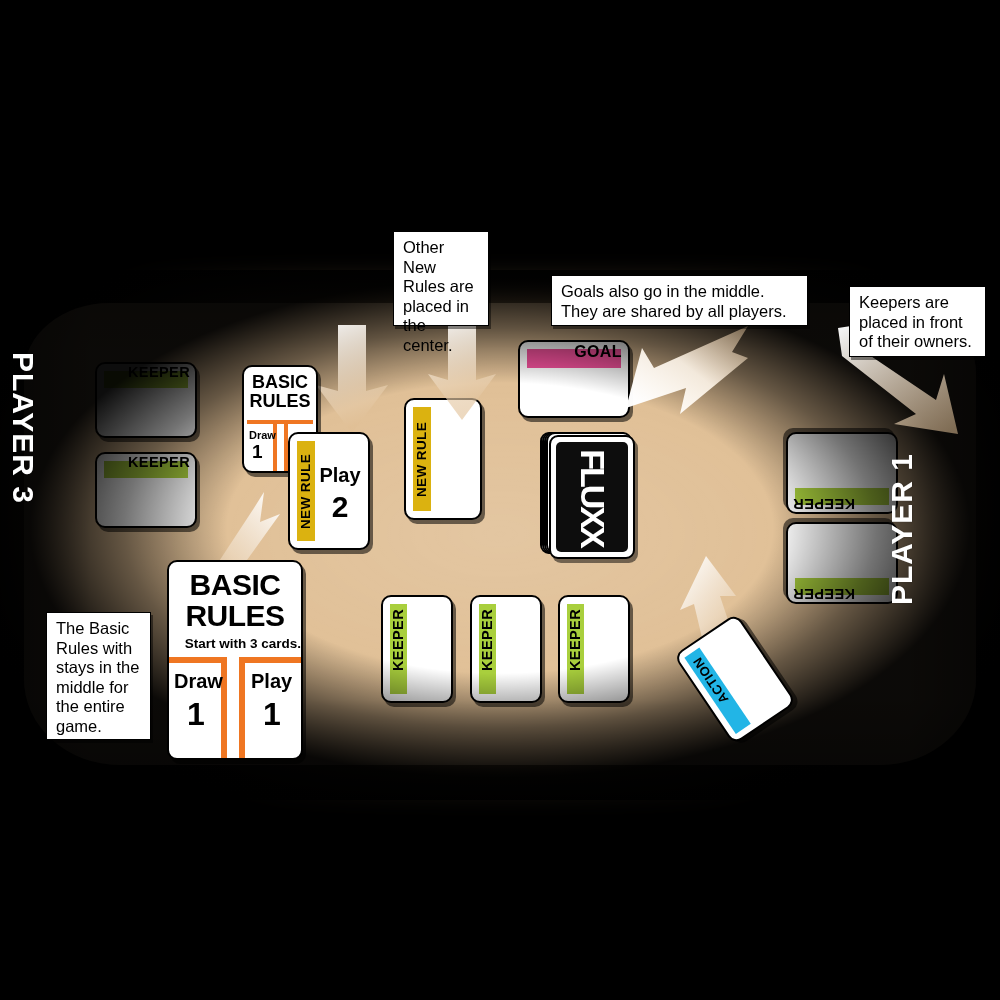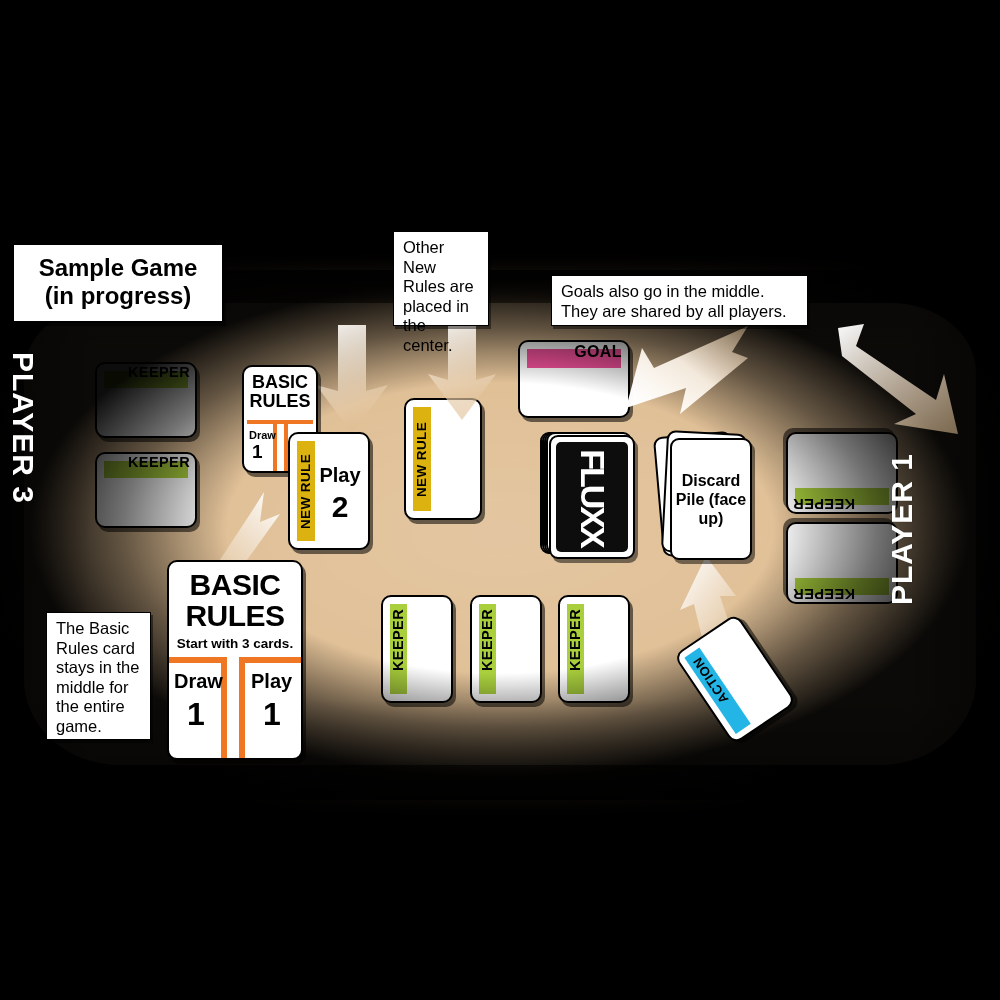--- a/index.html
+++ b/index.html
@@ -107,21 +107,21 @@
     position:absolute;left:8px;top:74px;font-size:19px;font-weight:bold;color:#000;
   }
 
   
   #basic-big{width:136px;height:200px;left:167px;top:560px;z-index:6;}
   #basic-big .br-title{
     position:absolute;left:0;right:0;top:8px;text-align:center;
     font-size:30px;font-weight:bold;line-height:30px;color:#000;letter-spacing:-0.5px;
   }
   #basic-big .br-sub{
-    position:absolute;left:0;right:0;top:74px;text-align:center;
+    position:absolute;left:0;right:0;top:74px;text-align:right;
     font-size:13.5px;font-weight:bold;color:#000;
   }
   #basic-big .rail{position:absolute;background:#ef7622;}
   #basic-big .lbl{position:absolute;font-size:20px;font-weight:bold;color:#000;}
   #basic-big .num{position:absolute;font-size:32px;font-weight:bold;color:#000;}
 
   
   #action-card{
     width:76px;height:108px;left:697px;top:625px;
     transform:rotate(-34deg);z-index:7;
@@ -327,26 +327,20 @@
     <div class="edge" style="left:2px;"></div>
     <div class="edge" style="left:4px;"></div>
     <div class="edge" style="left:6px;"></div>
     <div class="top">
       <div class="inner">
         <div id="fluxx-logo">FLUXX</div>
       </div>
     </div>
   </div>
 
-  <div id="discard">
-    <div class="sheet d1"></div>
-    <div class="sheet d2"></div>
-    <div class="sheet d3"></div>
-    <div class="dtext">Discard Pile (face up)</div>
-  </div>
 
   <div class="player-label" id="player1">PLAYER 1</div>
 
   <div class="card keeper-land flip" style="left:786px;top:432px;width:112px;height:82px;">
     <div class="bar"></div>
     <div class="bar-label">KEEPER</div>
   </div>
   <div class="card keeper-land flip" style="left:786px;top:522px;width:112px;height:82px;">
     <div class="bar"></div>
     <div class="bar-label">KEEPER</div>
@@ -388,27 +382,24 @@
 
   <div class="card" id="action-card">
     <div class="bar"></div>
     <div class="bar-label">
         <span>ACTION</span>
       </div>
   </div>
 
   <div id="vig"></div>
 
-  <div class="callout" id="title-box">
-    <div>Sample Game</div>
-    <div>(in progress)</div>
-  </div>
 
 
   <div class="callout" style="left:393px;top:231px;width:96px;height:95px;z-index:21;">Other New Rules are placed in the center.</div>
 
   <div class="callout" style="left:551px;top:275px;width:257px;height:51px;">Goals also go in the middle. They are shared by all players.</div>
 
-
-  <div class="callout" style="left:46px;top:612px;width:105px;height:128px;">The Basic Rules card stays in the middle for the entire game.</div>
+  <div class="callout" style="left:849px;top:286px;width:137px;height:71px;">Keepers are placed in front of their owners.</div>
+
+  <div class="callout" style="left:46px;top:612px;width:105px;height:128px;">The Basic Rules with stays in the middle for the entire game.</div>
 
 
 </div>
 
 </body></html>

